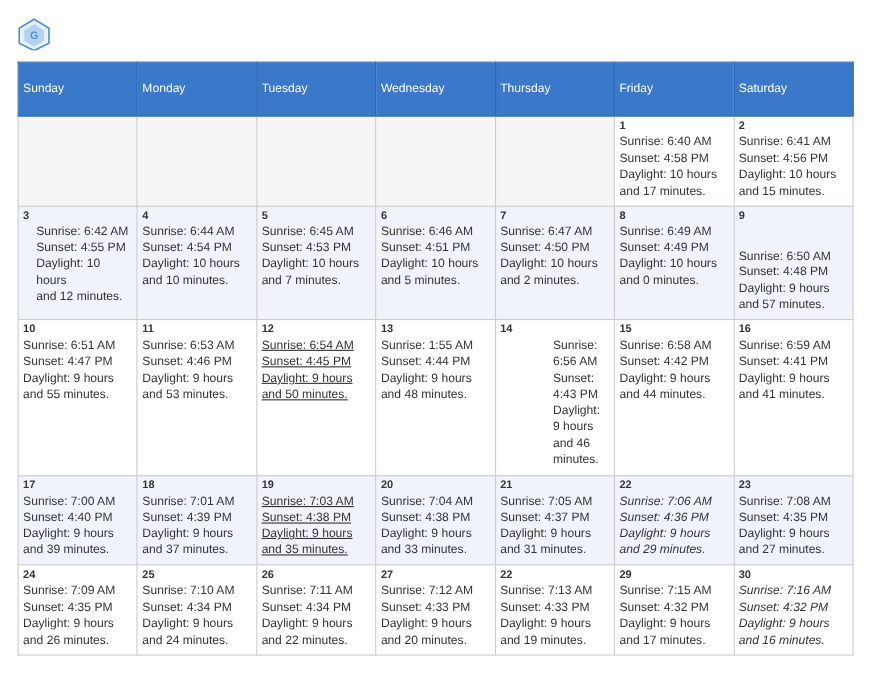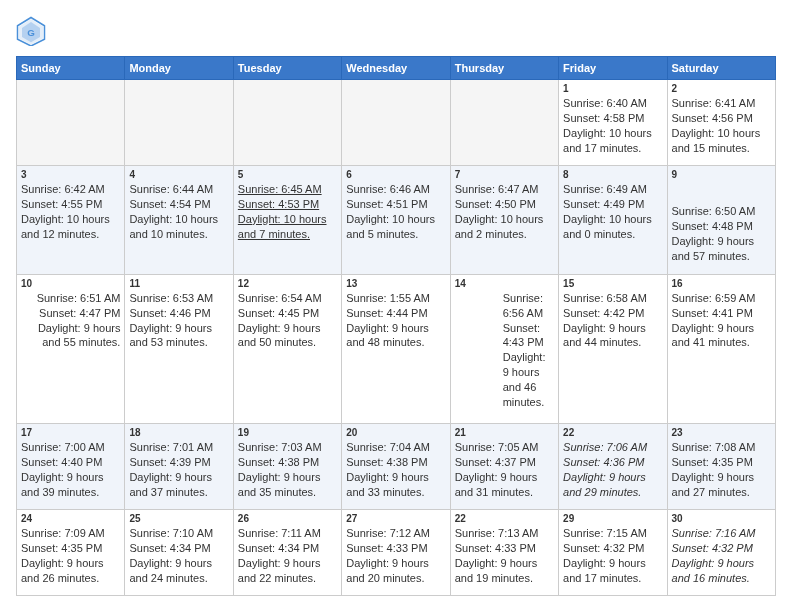--- a/index.html
+++ b/index.html
@@ -59,22 +59,22 @@
       flex: 1;
       border: 1px solid #ccc;
       border-collapse: collapse;
       width: 100%;
       table-layout: fixed;
     }
     .calendar th {
       background: #3a78c9;
       color: #fff;
       font-size: 11px;
-      font-weight: bold;
-      padding: 5px 4px;
+      font-weight: normal;
+      padding: 18px 4px;
       text-align: left;
       border: 1px solid #2a68b9;
     }
     .calendar td {
       border: 1px solid #ccc;
       vertical-align: top;
       padding: 3px 4px;
       font-size: 9px;
       color: #333;
       background: #fff;
@@ -154,35 +154,35 @@
             <span class="day-num">2</span>
             <div class="day-info" style="white-space: pre-line;">Sunrise: 6:41 AM
 Sunset: 4:56 PM
 Daylight: 10 hours
 and 15 minutes.</div>
           </td>
         </tr>
         <tr>
           <td>
             <span class="day-num">3</span>
-            <div class="day-info" style="white-space: pre-line;">Sunrise: 6:42 AM
+            <div class="day-info" style="white-space: pre-line; margin-left: 12px;">Sunrise: 6:42 AM
 Sunset: 4:55 PM
 Daylight: 10 hours
 and 12 minutes.</div>
           </td>
           <td>
             <span class="day-num">4</span>
             <div class="day-info" style="white-space: pre-line;">Sunrise: 6:44 AM
 Sunset: 4:54 PM
 Daylight: 10 hours
 and 10 minutes.</div>
           </td>
           <td>
             <span class="day-num">5</span>
-            <div class="day-info" style="white-space: pre-line; text-decoration: underline;">Sunrise: 6:45 AM
+            <div class="day-info" style="white-space: pre-line;">Sunrise: 6:45 AM
 Sunset: 4:53 PM
 Daylight: 10 hours
 and 7 minutes.</div>
           </td>
           <td>
             <span class="day-num">6</span>
             <div class="day-info" style="white-space: pre-line;">Sunrise: 6:46 AM
 Sunset: 4:51 PM
 Daylight: 10 hours
 and 5 minutes.</div>
@@ -205,35 +205,35 @@
             <span class="day-num">9</span>
             <div class="day-info" style="white-space: pre-line; margin-top: 24px;">Sunrise: 6:50 AM
 Sunset: 4:48 PM
 Daylight: 9 hours
 and 57 minutes.</div>
           </td>
         </tr>
         <tr>
           <td>
             <span class="day-num">10</span>
-            <div class="day-info" style="white-space: pre-line; text-align: right;">Sunrise: 6:51 AM
+            <div class="day-info" style="white-space: pre-line;">Sunrise: 6:51 AM
 Sunset: 4:47 PM
 Daylight: 9 hours
 and 55 minutes.</div>
           </td>
           <td>
             <span class="day-num">11</span>
             <div class="day-info" style="white-space: pre-line;">Sunrise: 6:53 AM
 Sunset: 4:46 PM
 Daylight: 9 hours
 and 53 minutes.</div>
           </td>
           <td>
             <span class="day-num">12</span>
-            <div class="day-info" style="white-space: pre-line;">Sunrise: 6:54 AM
+            <div class="day-info" style="white-space: pre-line; text-decoration: underline;">Sunrise: 6:54 AM
 Sunset: 4:45 PM
 Daylight: 9 hours
 and 50 minutes.</div>
           </td>
           <td>
             <span class="day-num">13</span>
             <div class="day-info" style="white-space: pre-line;">Sunrise: 1:55 AM
 Sunset: 4:44 PM
 Daylight: 9 hours
 and 48 minutes.</div>
@@ -270,21 +270,21 @@
           </td>
           <td>
             <span class="day-num">18</span>
             <div class="day-info" style="white-space: pre-line;">Sunrise: 7:01 AM
 Sunset: 4:39 PM
 Daylight: 9 hours
 and 37 minutes.</div>
           </td>
           <td>
             <span class="day-num">19</span>
-            <div class="day-info" style="white-space: pre-line;">Sunrise: 7:03 AM
+            <div class="day-info" style="white-space: pre-line; text-decoration: underline;">Sunrise: 7:03 AM
 Sunset: 4:38 PM
 Daylight: 9 hours
 and 35 minutes.</div>
           </td>
           <td>
             <span class="day-num">20</span>
             <div class="day-info" style="white-space: pre-line;">Sunrise: 7:04 AM
 Sunset: 4:38 PM
 Daylight: 9 hours
 and 33 minutes.</div>

